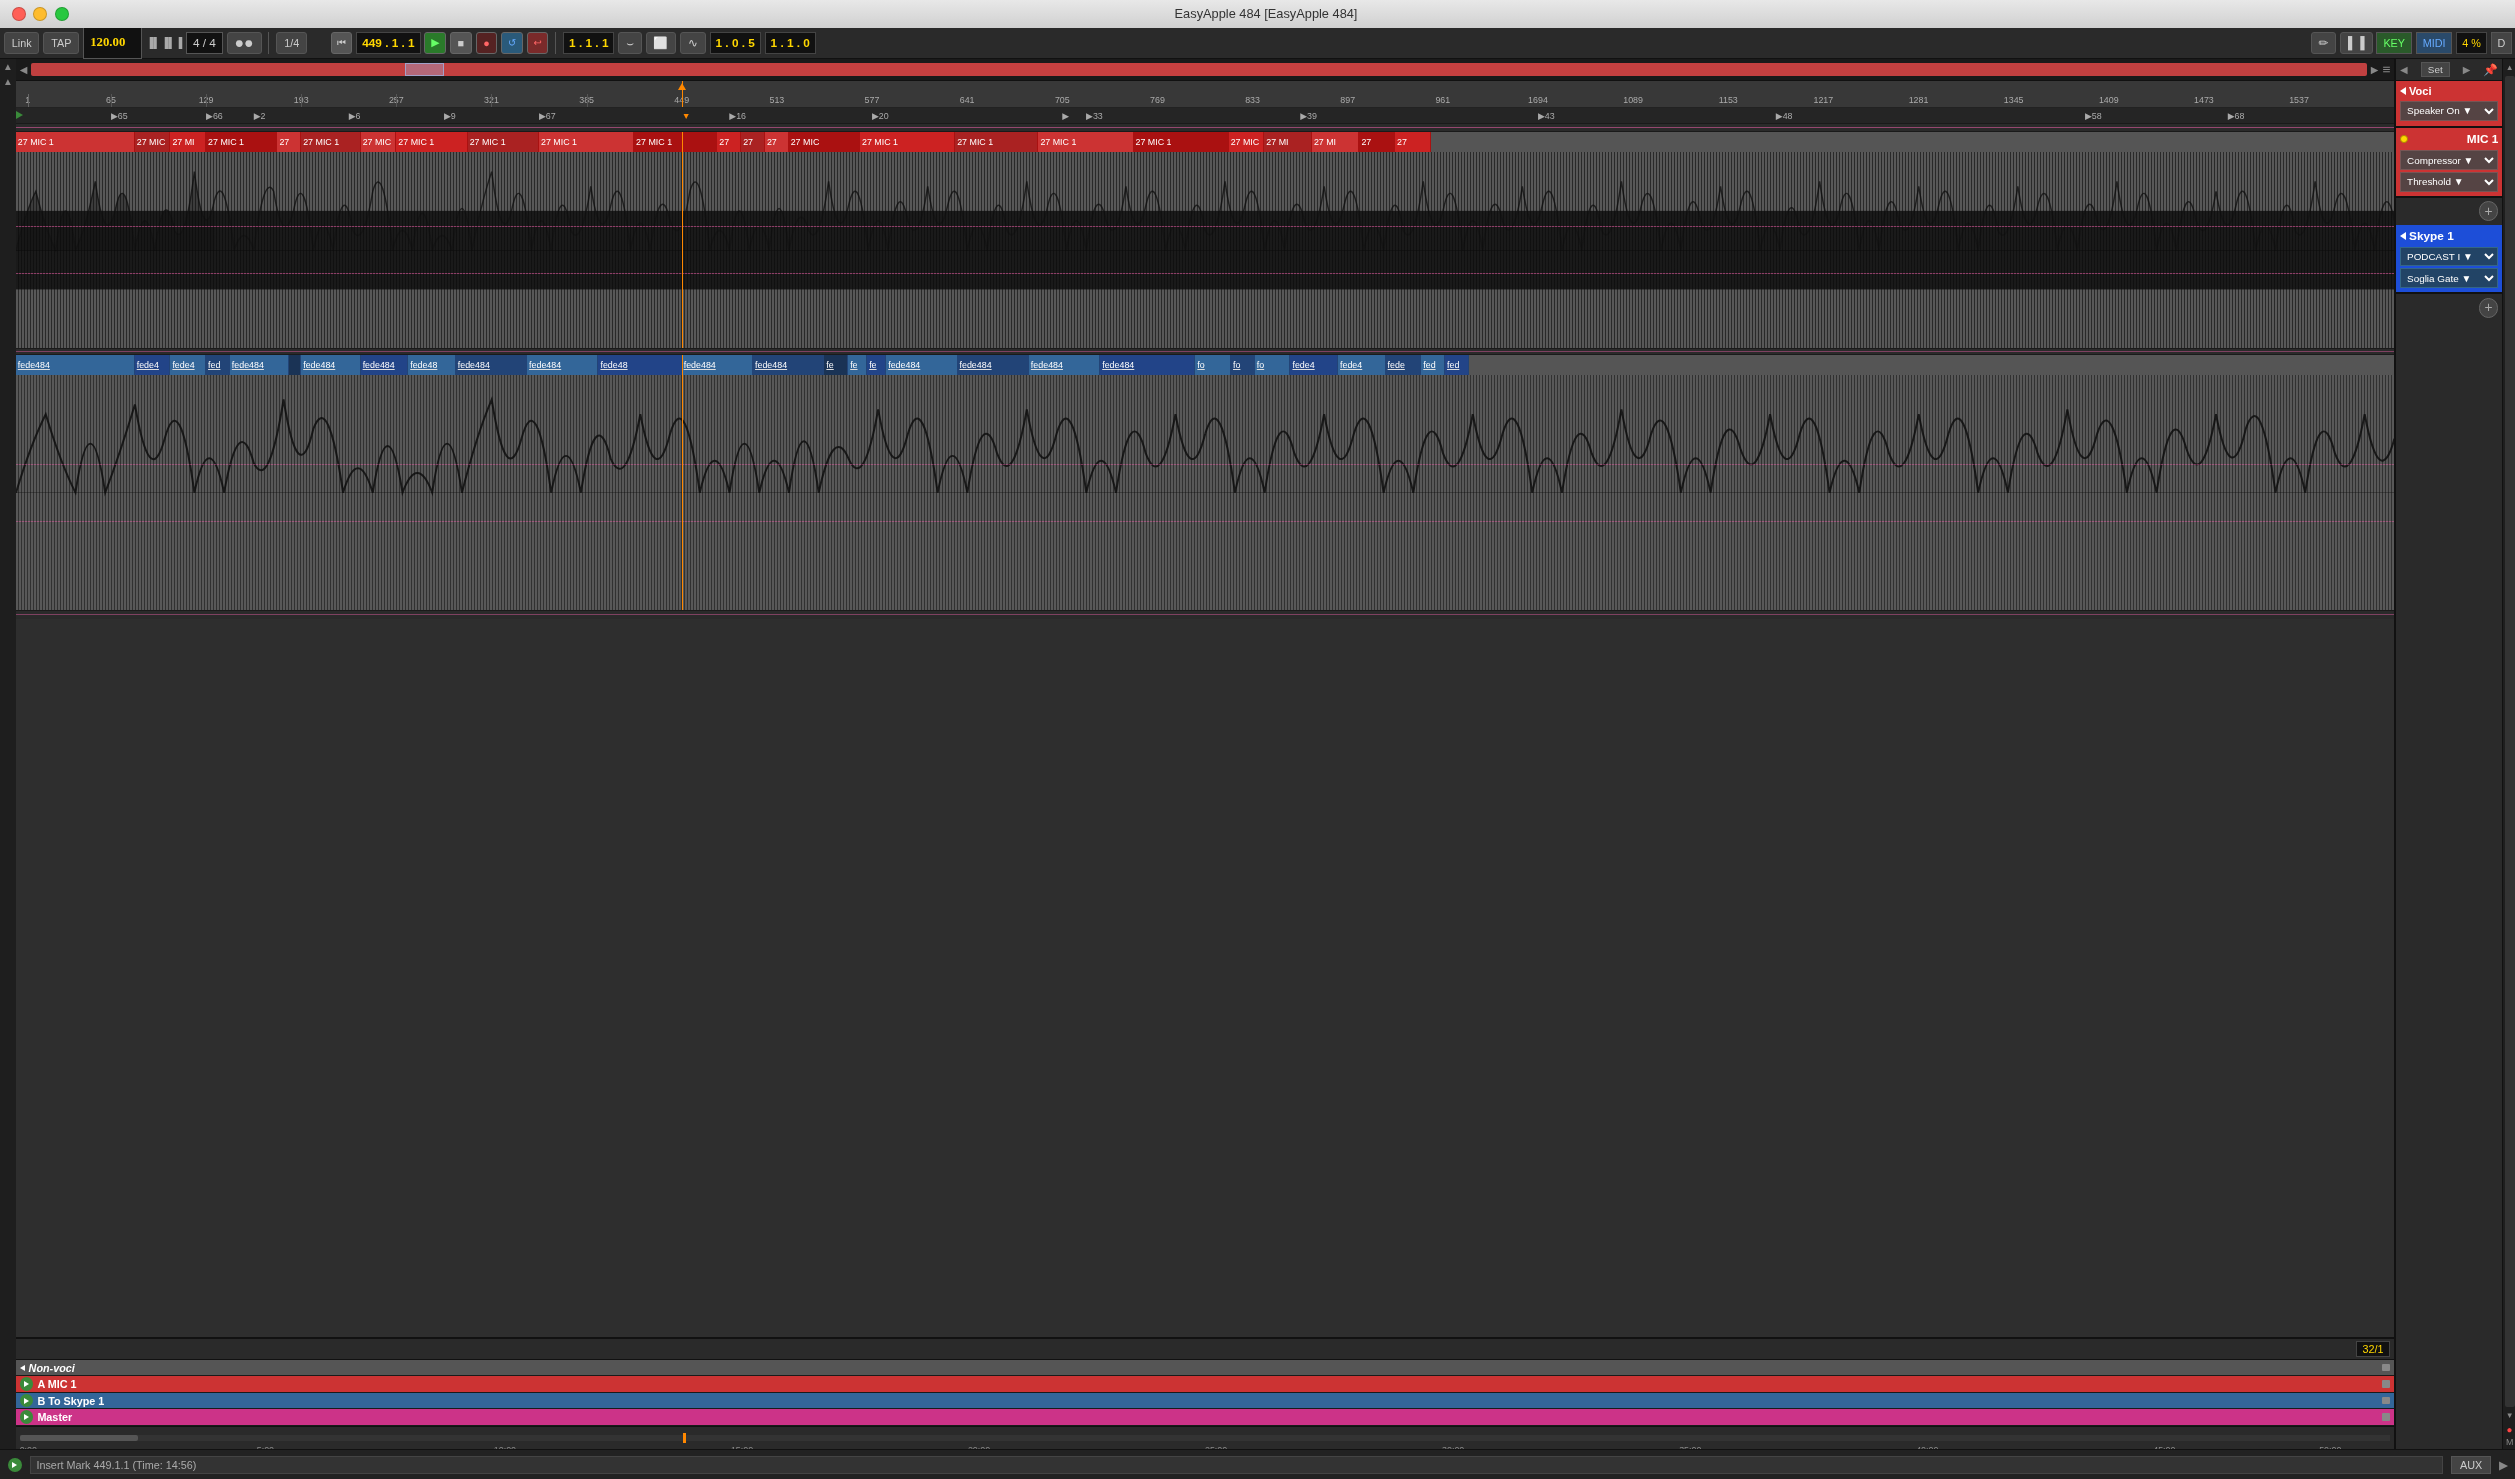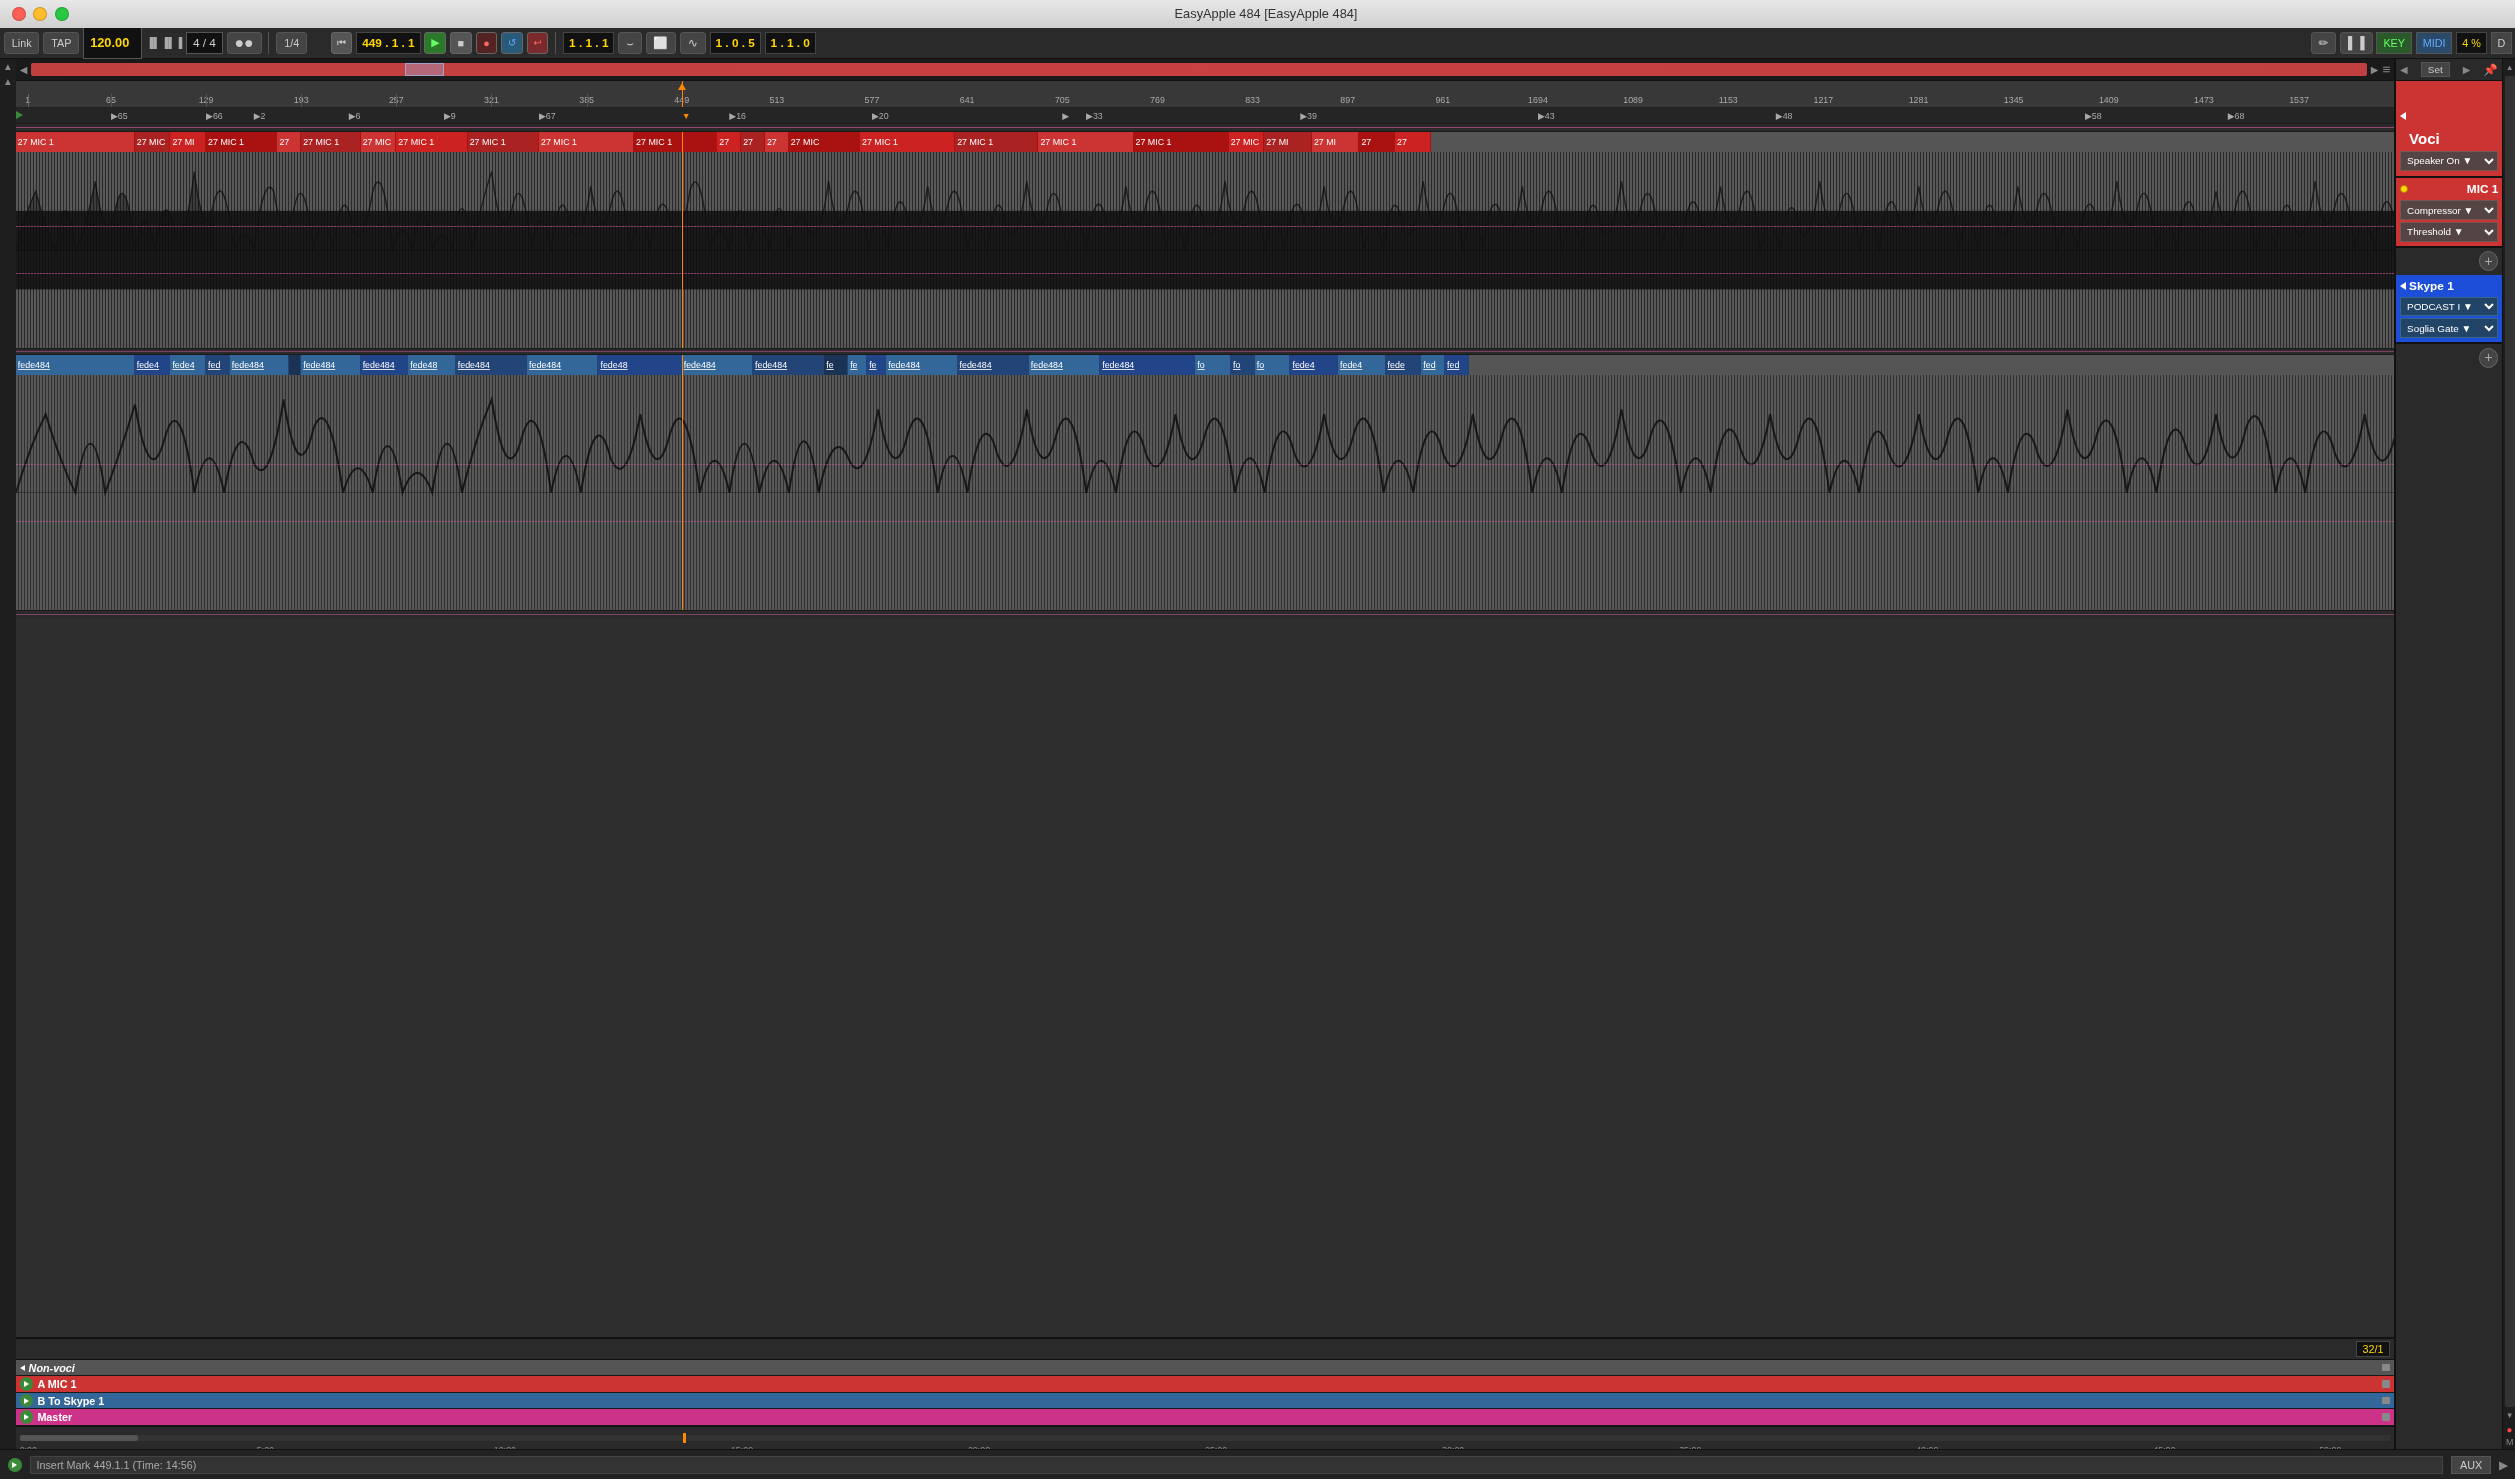--- a/index.html
+++ b/index.html
@@ -69,20 +69,21 @@
       background: #111;
       border: 1px solid #555;
       color: #ffd700;
       padding: 2px 5.9px;
       font-size: 12.8px;
       font-weight: bold;
       height: 33px;
       display: flex;
       align-items: center;
       min-width: 59px;
+      font-family: Liberation Serif, serif;
     }
     .time-sig {
       background: #111;
       border: 1px solid #555;
       color: #ccc;
       padding: 2px 5.9px;
       font-size: 11.8px;
       height: 21.7px;
       display: flex;
       align-items: center;
@@ -720,21 +721,21 @@
     <div style="display:flex;align-items:center;justify-content:space-between;padding:3px 3.9px;background:#2a2a2a;border-bottom:1px solid #111;">
       <div style="color:#888;font-size:9.9px;cursor:pointer;">◀</div>
       <div style="background:#444;border:1px solid #555;color:#ccc;font-size:9.9px;padding:1px 5.9px;cursor:pointer;">Set</div>
       <div style="color:#888;font-size:9.9px;cursor:pointer;">▶</div>
       <div style="color:#888;font-size:11.8px;cursor:pointer;">📌</div>
     </div>
 
     <div style="background:#cc3333;padding:3.9px;border-bottom:2px solid #111;">
       <div style="display:flex;align-items:center;gap:3px;margin-bottom:3.9px;">
         <div style="width:0;height:0;border-top:4.9px solid transparent;border-bottom:4.9px solid transparent;border-right:6.9px solid #fff;"></div>
-        <span style="font-size:15px;font-weight:bold;color:#fff;margin-top:45px;">Voci</span>
+        <span style="font-size:11px;font-weight:bold;color:#fff;">Voci</span>
       </div>
       <select style="background:#554444;border:1px solid #775555;color:#fff;font-size:9.9px;padding:1px 2px;width:100%;height:19.7px;margin-bottom:2px;">
         <option>Speaker On ▼</option>
       </select>
     </div>
 
     <div style="background:#cc3333;padding:3.9px;border-bottom:2px solid #111;">
       <div style="display:flex;align-items:center;gap:3px;margin-bottom:3.9px;justify-content:space-between;">
         <div style="width:7.9px;height:7.9px;border-radius:50%;background:#ffd700;border:1px solid #aa8800;"></div>
         <span style="font-size:11.8px;font-weight:bold;color:#fff;">MIC 1</span>

